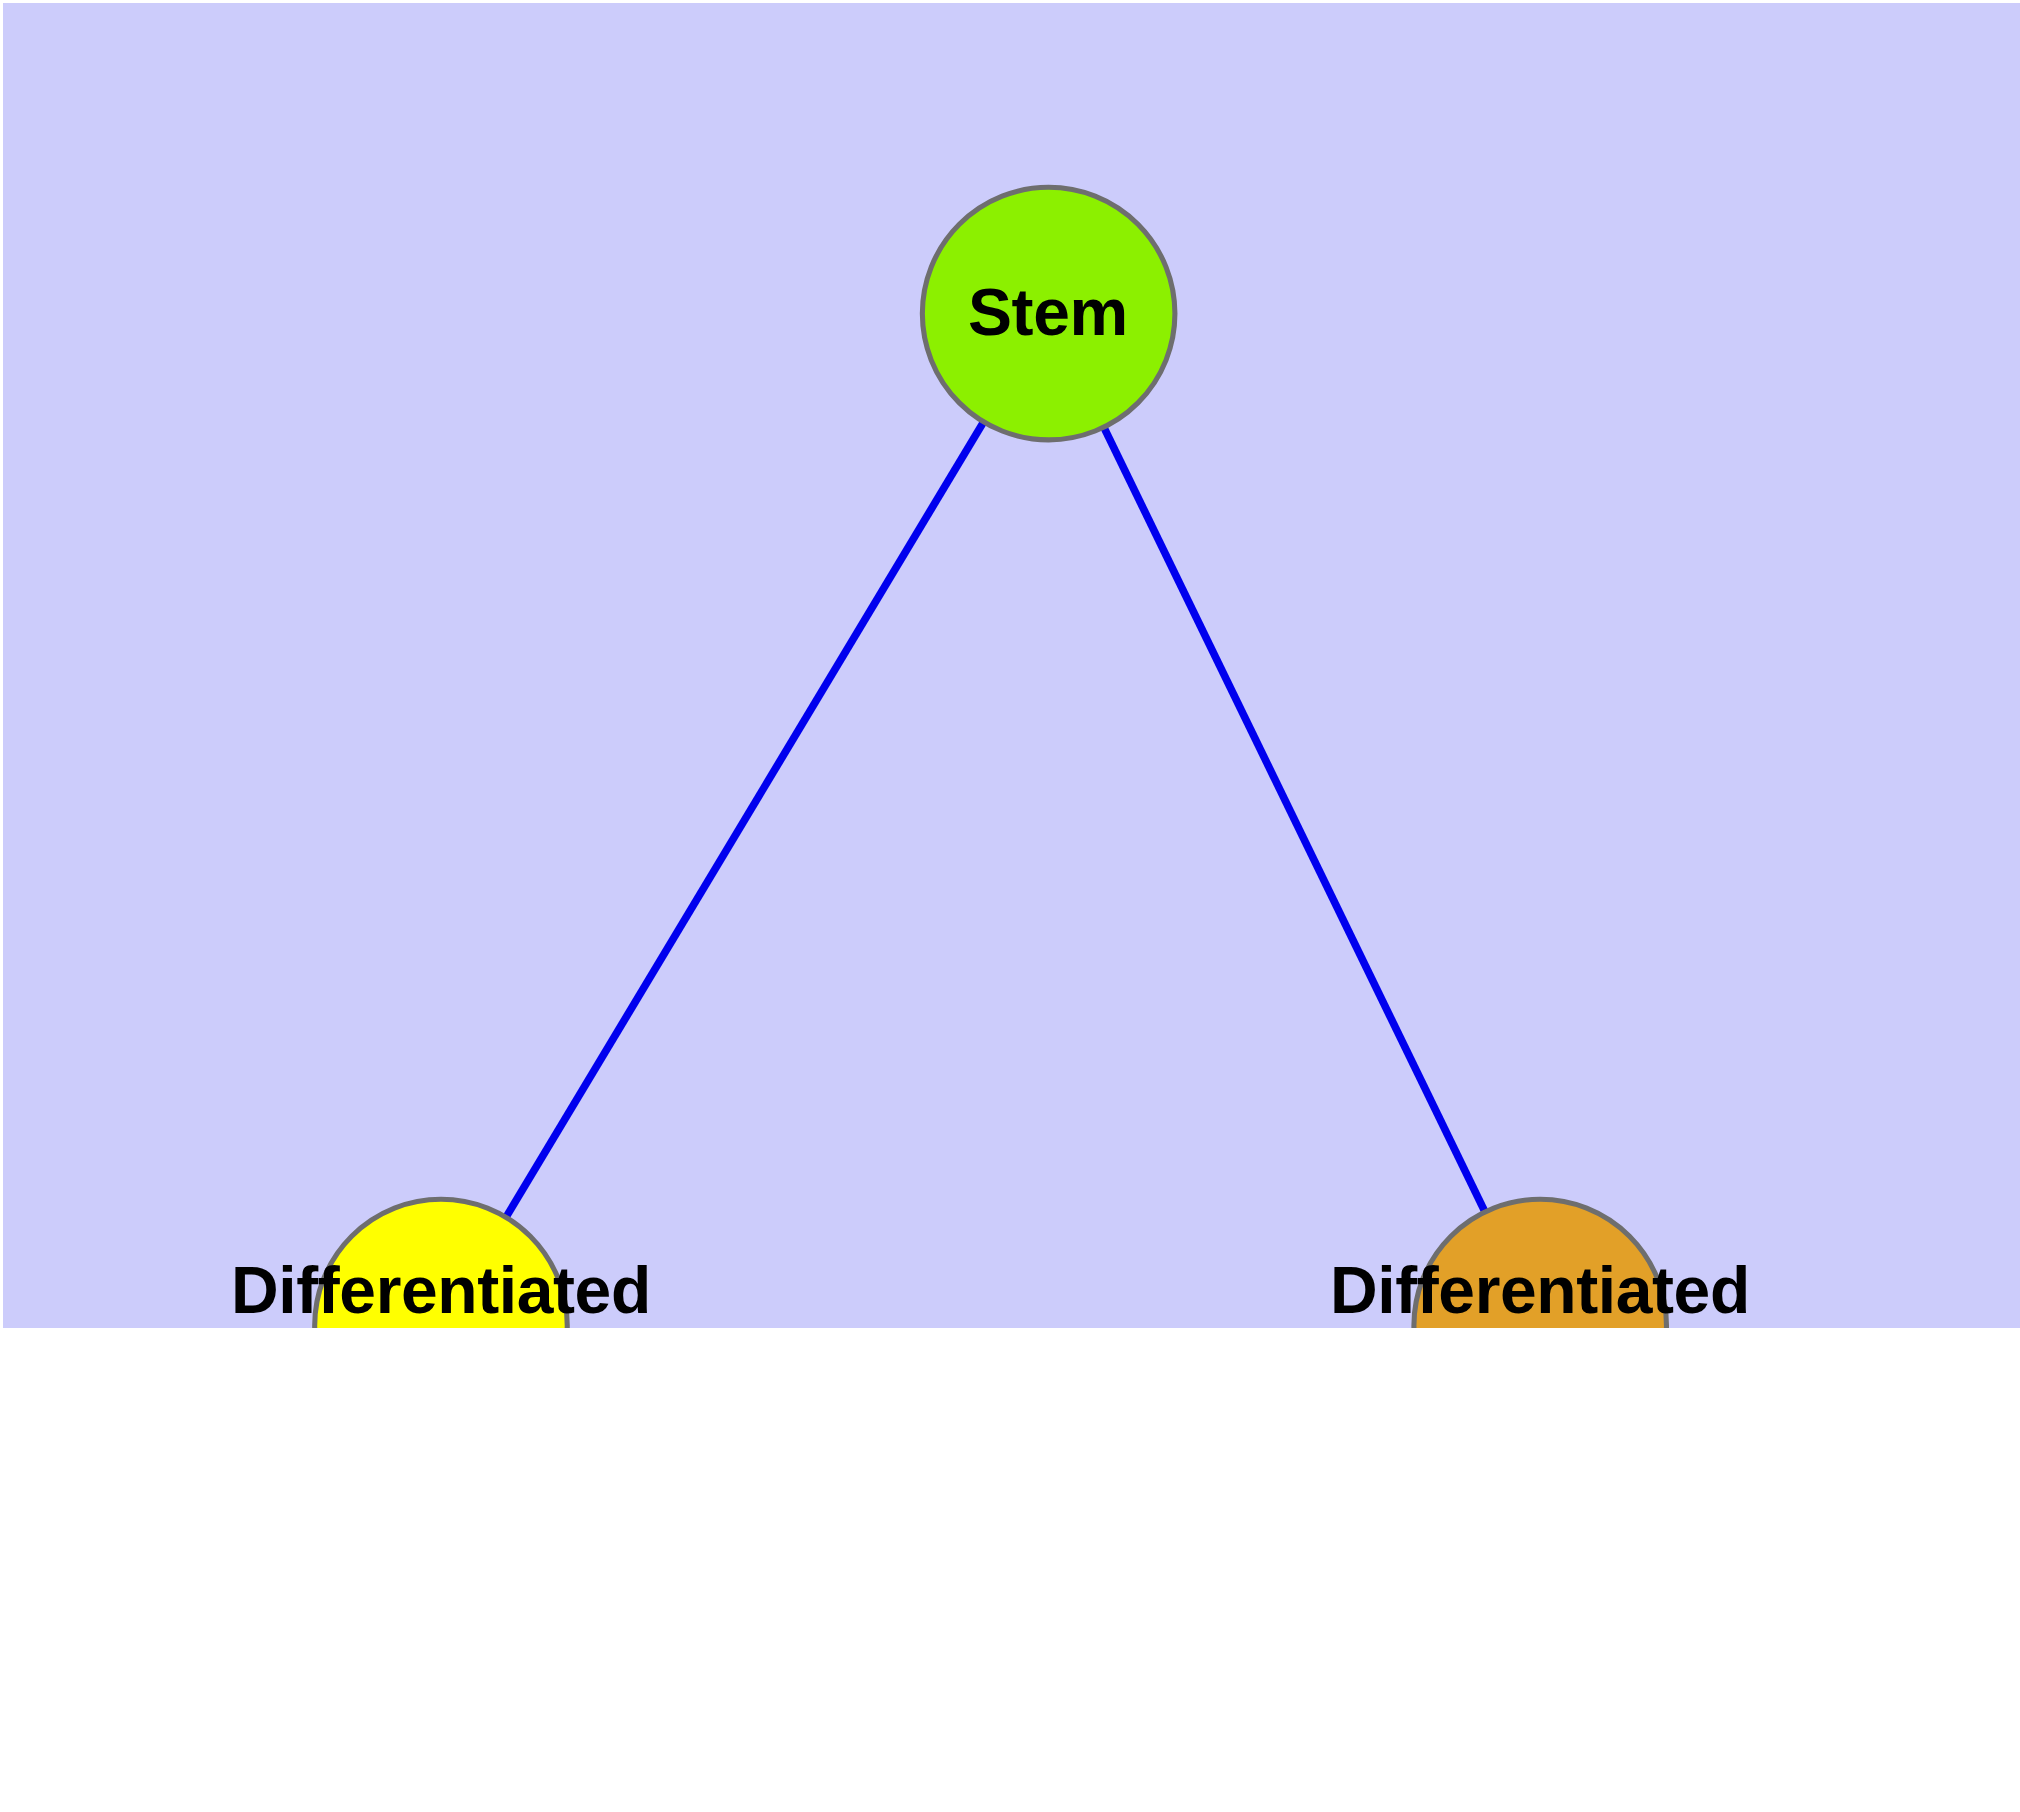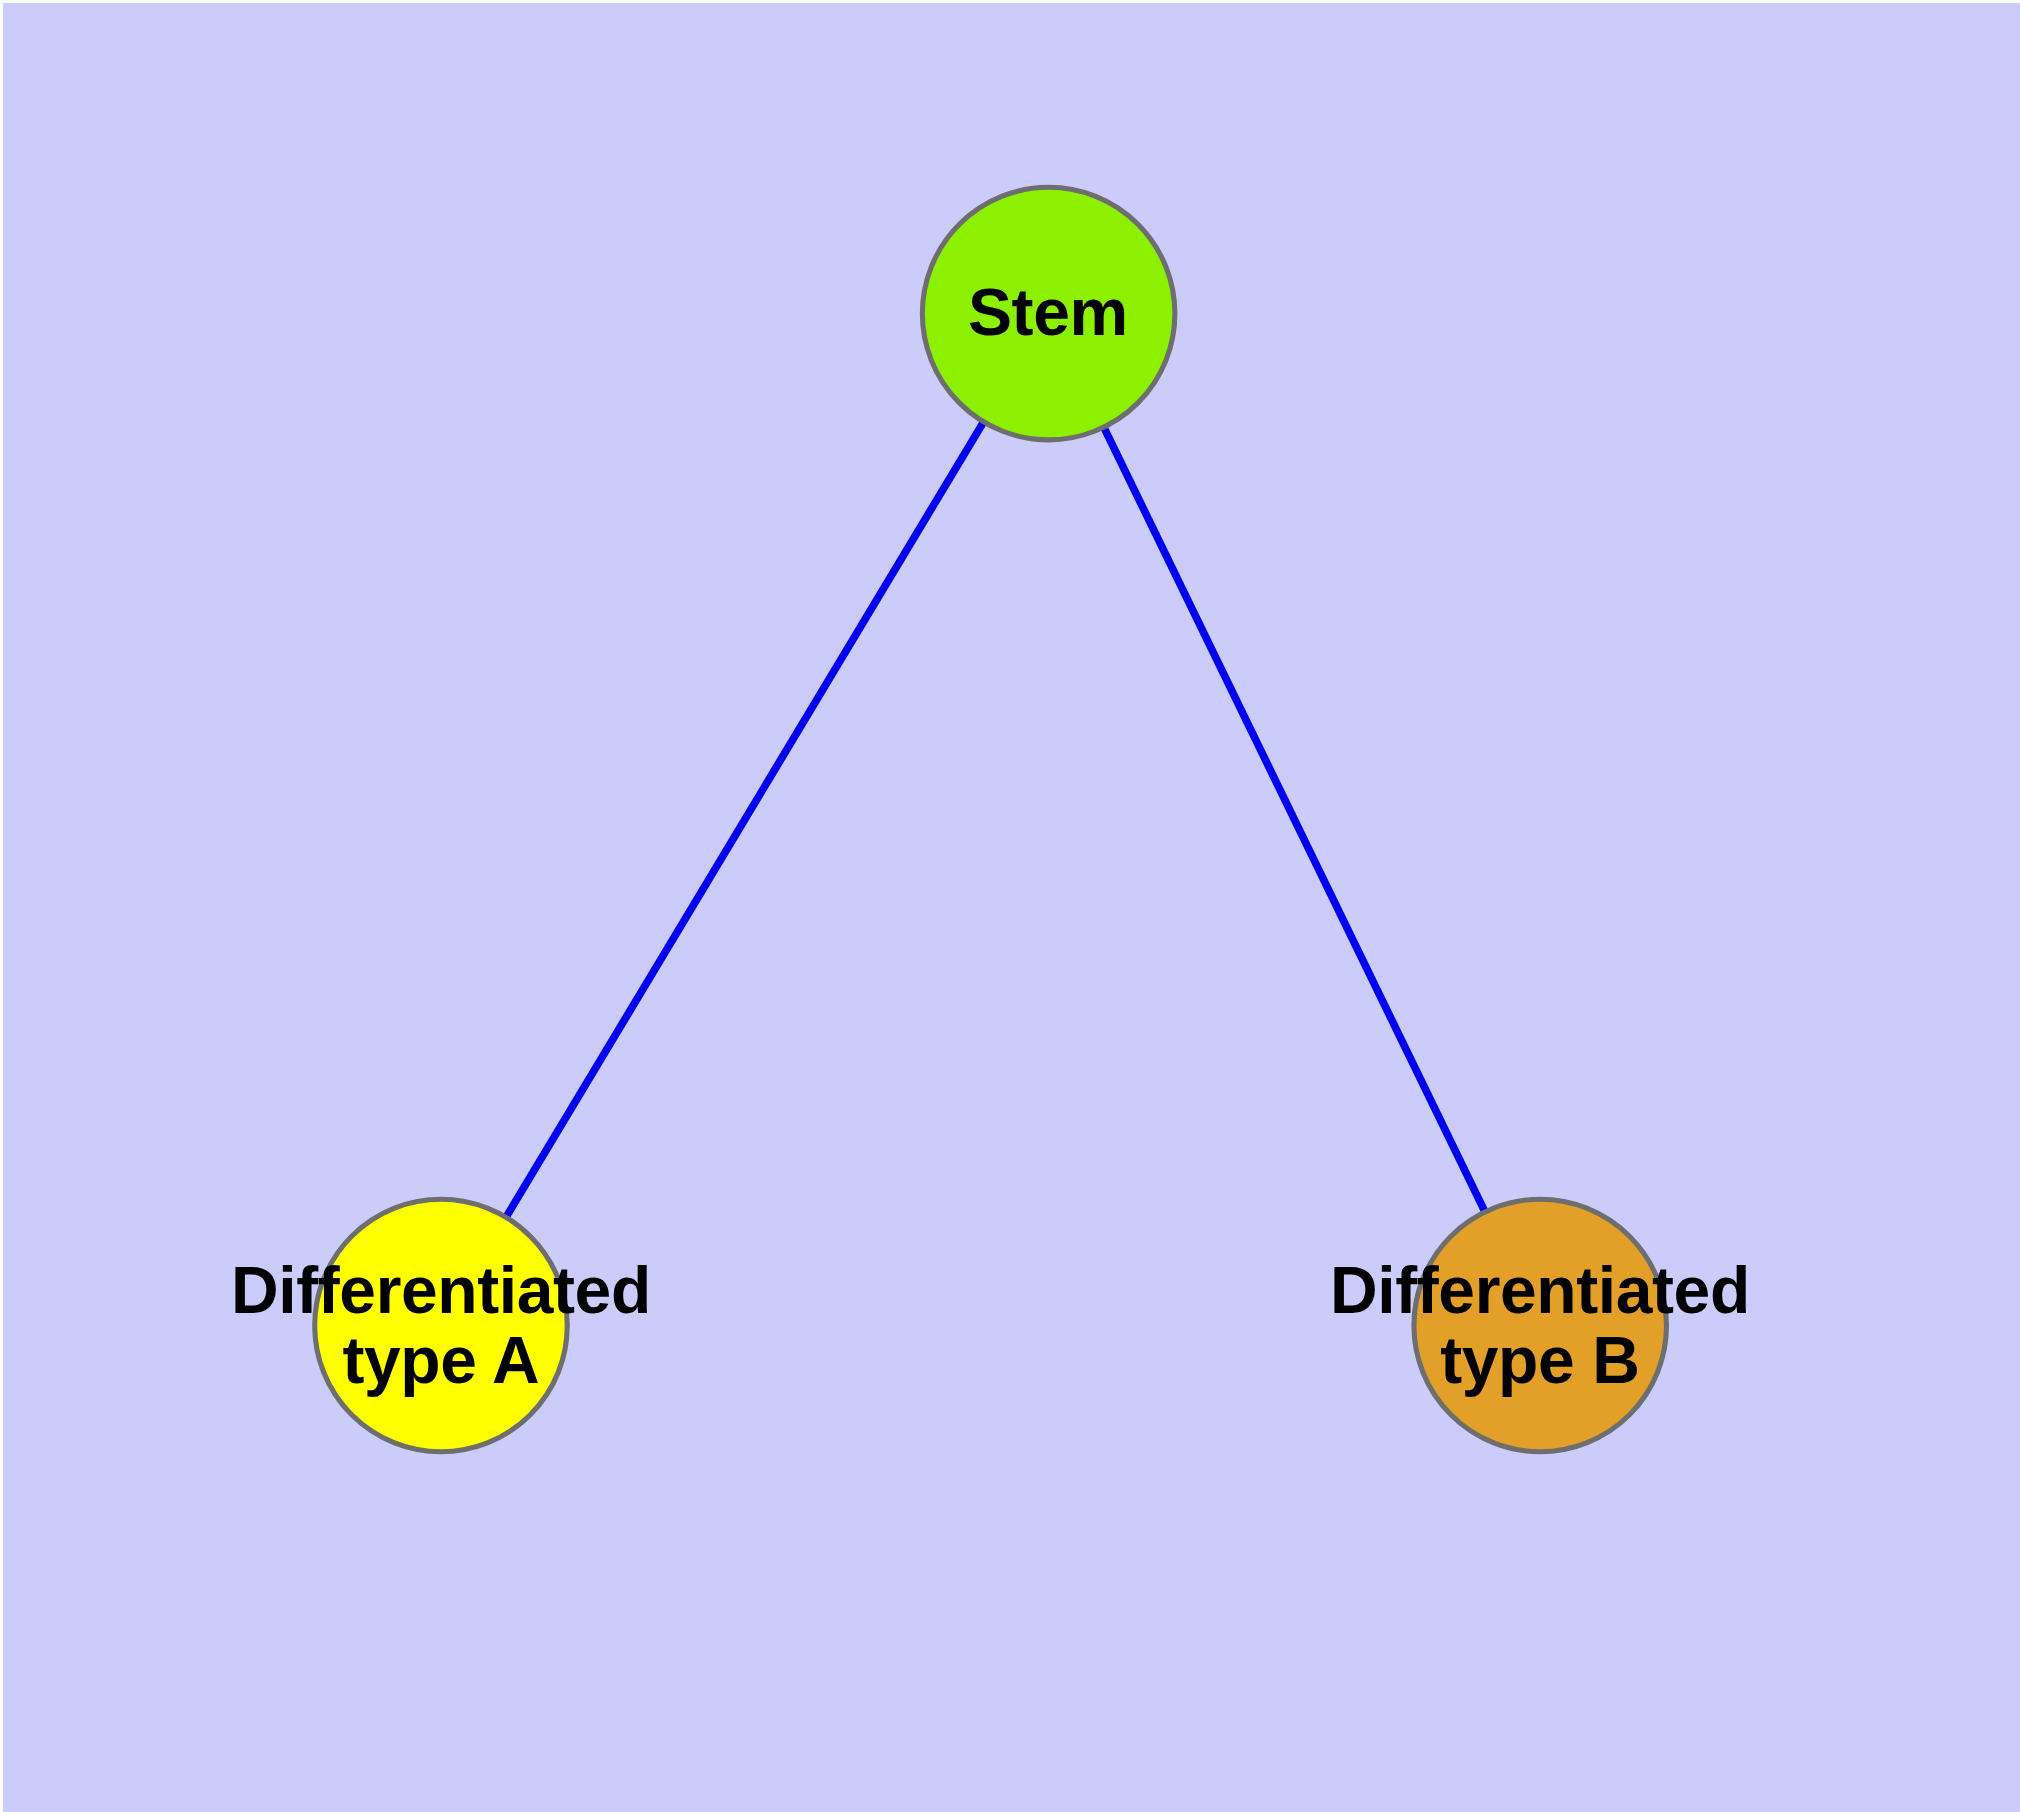--- a/index.html
+++ b/index.html
@@ -38,21 +38,21 @@
     color: #000000;
     line-height: 1.06;
     white-space: pre;
     pointer-events: none;
     letter-spacing: -0.4px;
   }
 </style>
 </head>
 <body>
 
-<div id="canvas" style="width: 2021px; height: 1812px; background: rgb(255, 255, 255);">
+<div id="canvas" style="width: 2021px; height: 1328px; background: rgb(255, 255, 255);">
 
   <div id="plot-background" style="background: rgb(204, 204, 251);"></div>
 
   <svg id="graph-svg" viewBox="0 0 2384 2138" xmlns="http://www.w3.org/2000/svg">
     <g id="edge-layer">
         <line x1="1237" y1="370" x2="520" y2="1564" stroke="#0000ee" stroke-width="9" stroke-linecap="butt"></line>
         <line x1="1237" y1="370" x2="1817" y2="1564" stroke="#0000ee" stroke-width="9" stroke-linecap="butt"></line>
       </g>
     <g id="node-layer">
         <circle cx="1237" cy="370" r="149" fill="#8cf000" stroke="#6e6e6e" stroke-width="6"></circle>

